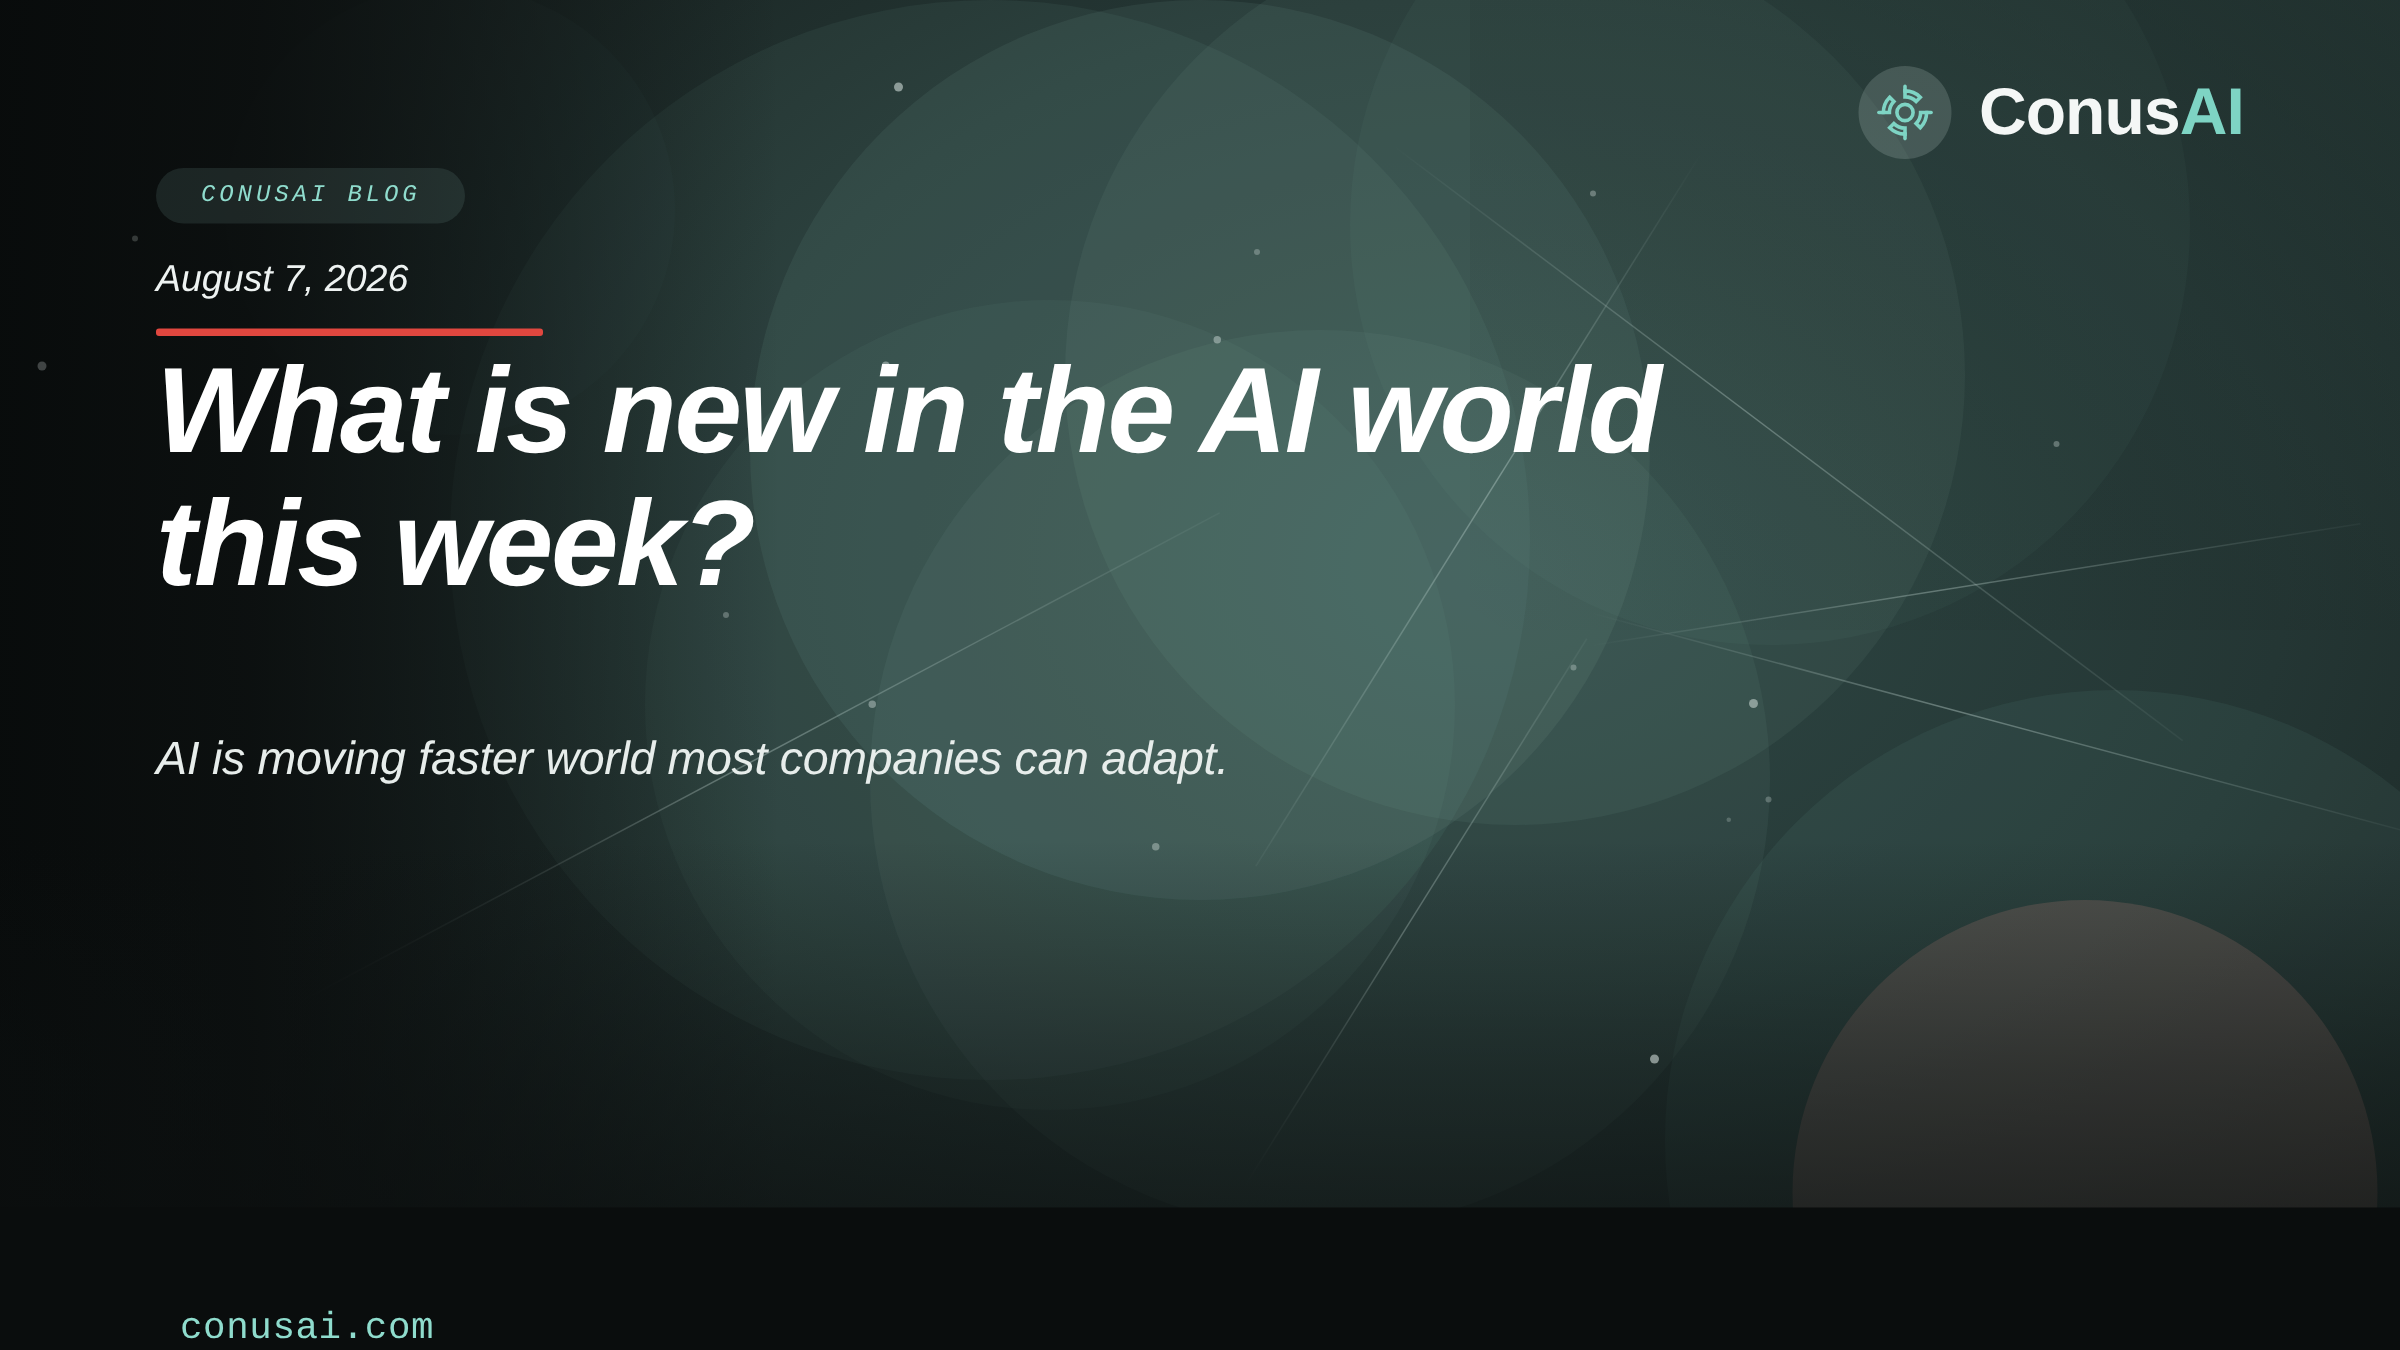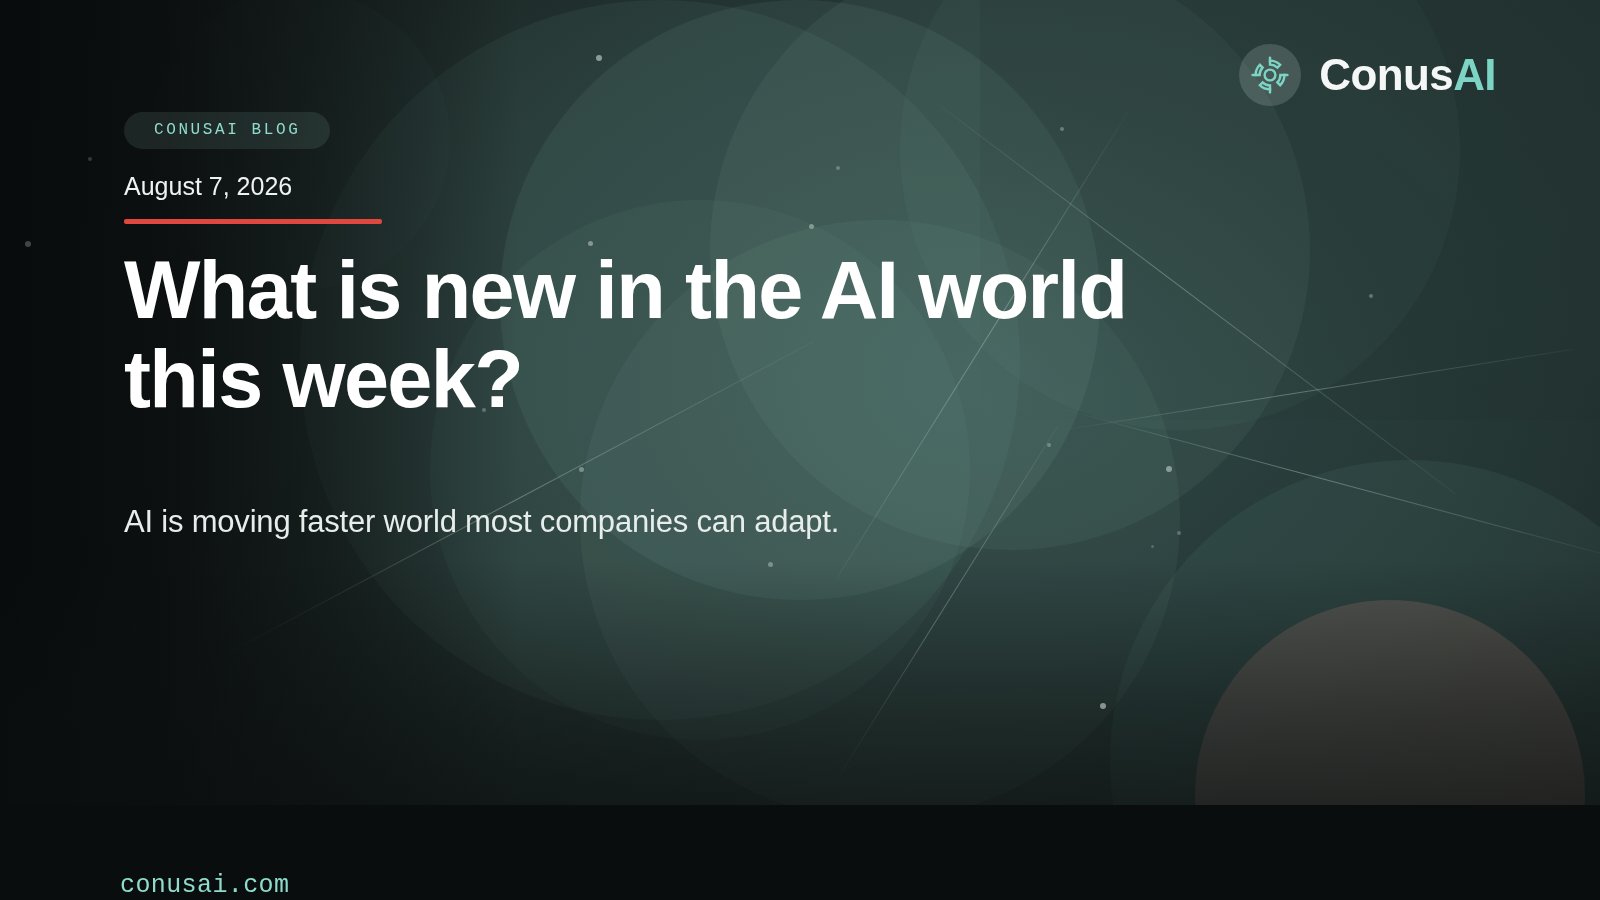--- a/index.html
+++ b/index.html
@@ -93,23 +93,24 @@
     letter-spacing: -0.6px;
     line-height: 1;
     white-space: nowrap;
   }
   .wm-primary { color: #f4f7f6; }
   .wm-accent  { color: #7ed4c4; }
 
   
   .content {
     position: absolute;
-    left: 124px;
+    left: 104px;
     top: 0;
     width: 1120px;
+    font-style: italic;
   }
 
   .kicker-badge {
     display: inline-block;
     margin-top: 112px;
     padding: 10px 30px 11px;
     border-radius: 999px;
     background: rgba(148,196,186,0.13);
     color: #8fdccd;
     font-family: "Liberation Mono", monospace;
@@ -127,21 +128,21 @@
 
   .accent-rule {
     margin-top: 18px;
     width: 258px;
     height: 5px;
     border-radius: 2px;
     background: #e0473f;
   }
 
   .headline {
-    margin-top: 22px;
+    margin-top: 6px;
     color: #ffffff;
     font-size: 81px;
     font-weight: bold;
     line-height: 1.11;
     letter-spacing: -1.6px;
     max-width: 1070px;
   }
 
   .subtitle {
     margin-top: 76px;

